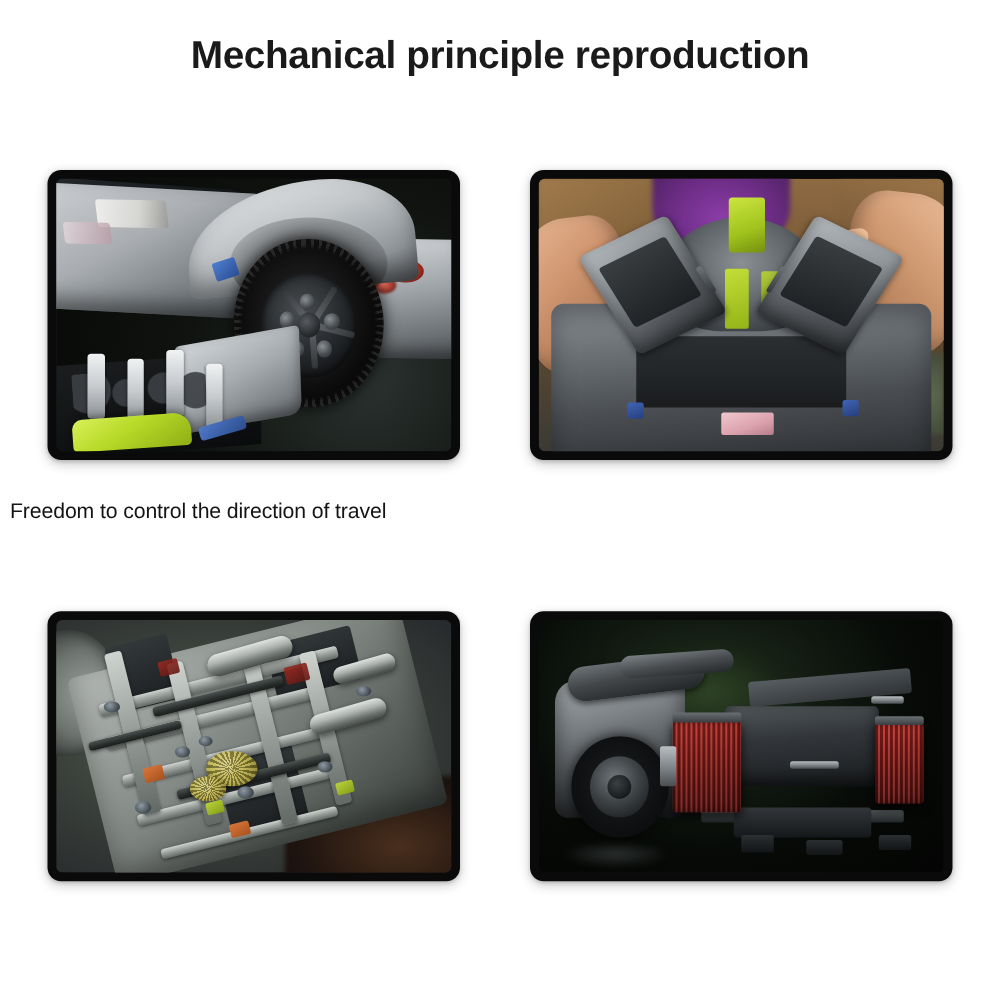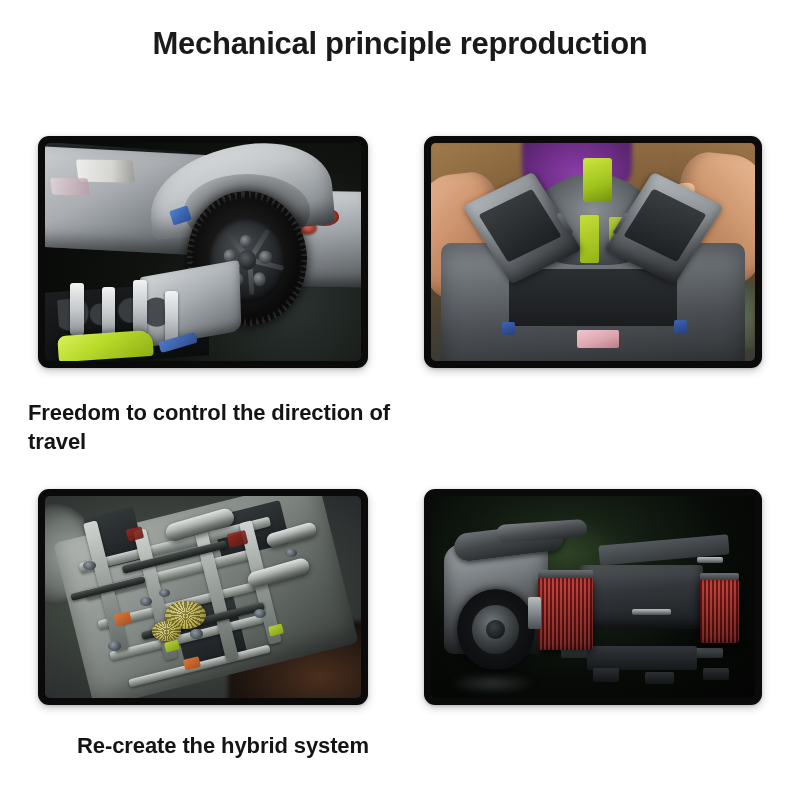--- a/index.html
+++ b/index.html
@@ -53,26 +53,25 @@
   }
 
   #frame-1 { left: 38px;  top: 136px; width: 330px; height: 232px; }
   #frame-2 { left: 424px; top: 136px; width: 338px; height: 232px; }
   #frame-3 { left: 38px;  top: 489px; width: 330px; height: 216px; }
   #frame-4 { left: 424px; top: 489px; width: 338px; height: 216px; }
 
   
   .caption {
     position: absolute;
-    font-size: 22px;
-    font-weight: 700;
+    font-size: 17px;
+    font-weight: 400;
     color: #141414;
     line-height: 1.33;
     letter-spacing: -0.1px;
-    margin-left: 20px;
   }
   #caption-1 { left: 8px;   top: 398px; width: 400px; }
   #caption-2 { left: 431px; top: 398px; width: 360px; }
   #caption-3 { left: 38px;  top: 731px; width: 330px; text-align: center; }
   #caption-4 { left: 428px; top: 731px; width: 348px; }
 
   
   .p1-bg {
     position: absolute; inset: 0;
     background:
@@ -689,15 +688,14 @@
       <div class="p4-silver" style="left:62%;top:56%;width:12%;height:3%"></div>
       <div class="p4-silver" style="left:82%;top:30%;width:8%;height:3%"></div>
       <div class="p4-darkbit" style="left:50%;bottom:8%;width:8%;height:7%"></div>
       <div class="p4-darkbit" style="left:66%;bottom:7%;width:9%;height:6%"></div>
       <div class="p4-darkbit" style="left:84%;bottom:9%;width:8%;height:6%"></div>
       <div class="p4-reflect"></div>
     </div>
   </div>
 
   <div class="caption" id="caption-1">Freedom to control the direction of travel</div>
-  <div class="caption" id="caption-3">Re-create the hybrid system</div>
 
 </div>
 
 </body></html>

